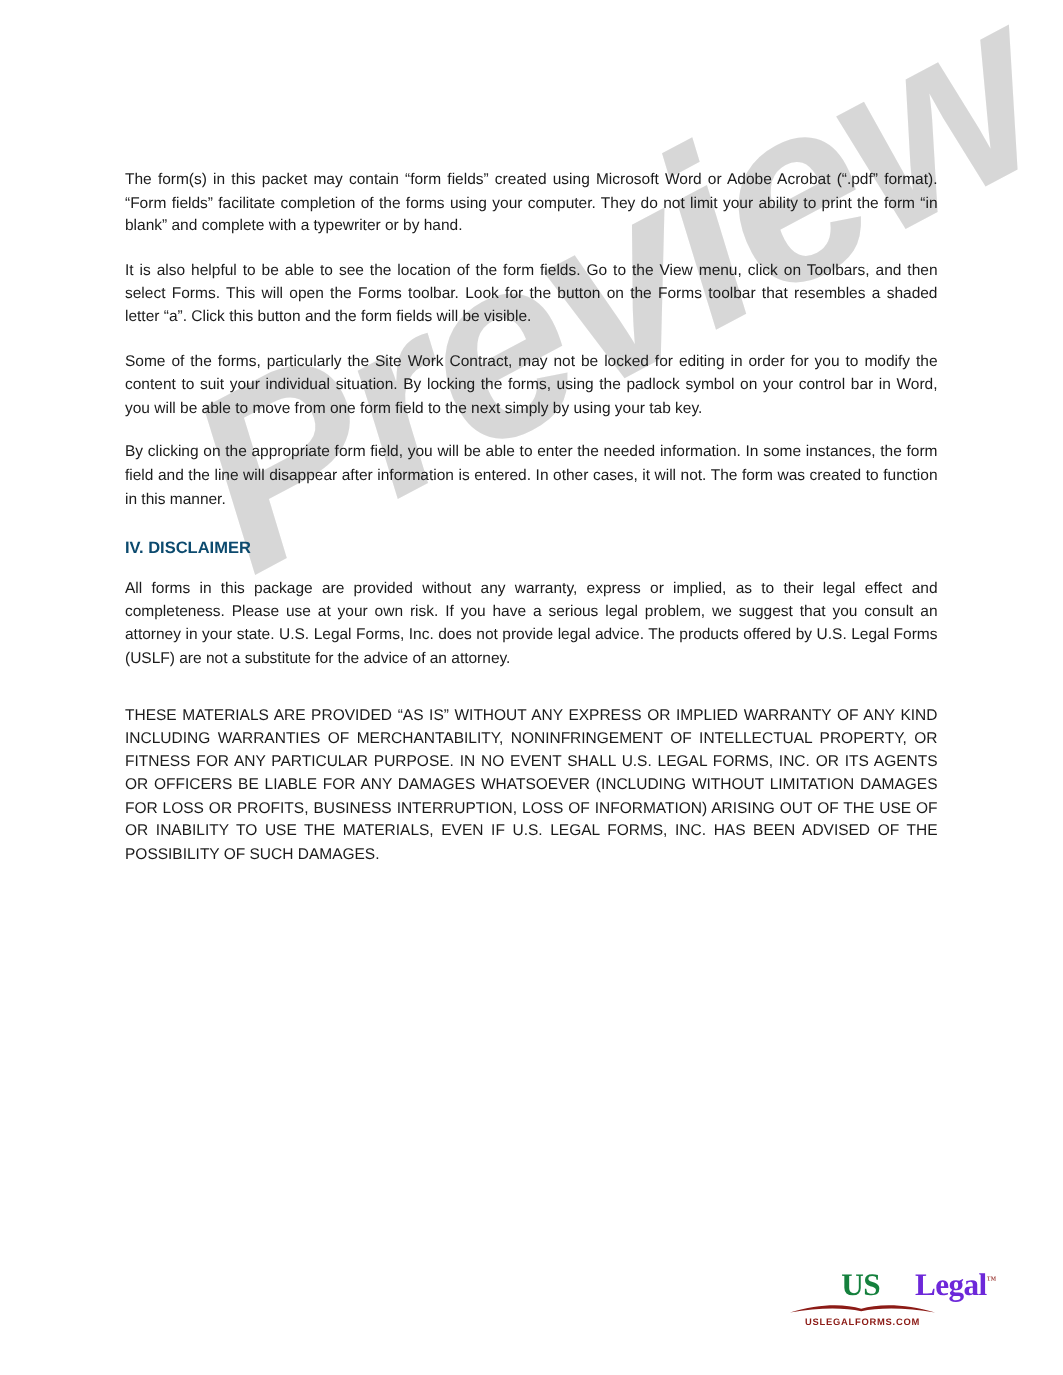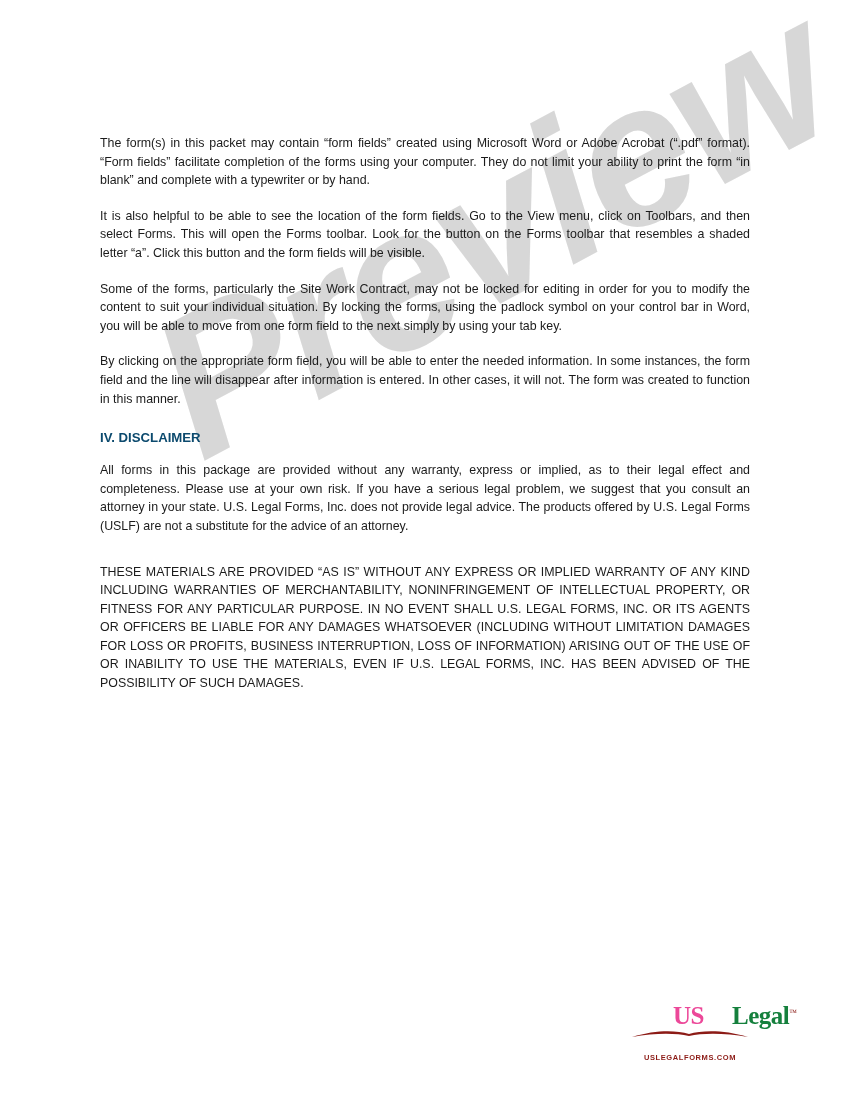--- a/index.html
+++ b/index.html
@@ -95,40 +95,40 @@
   .logo-main {
     font-family: "Liberation Serif", serif;
     font-size: 25px;
     font-weight: bold;
     color: #8c1b16;
     letter-spacing: -0.5px;
     line-height: 1;
     position: relative;
     display: inline-block;
   }
-  .logo-main .us { color: #ec4899; margin-left: 48px; }
-  .logo-main .legal { color: #15803d; padding-left: 28px; }
+  .logo-main .us { color: #15803d; margin-left: 48px; }
+  .logo-main .legal { color: #6d28d9; padding-left: 28px; }
   .logo-tm {
     font-size: 8px;
     vertical-align: super;
     font-weight: normal;
   }
   .logo-swoosh {
     display: block;
     margin: 1px auto 0 auto;
     width: 120px;
     height: 10px;
   }
   .logo-sub {
     font-family: "Liberation Sans", sans-serif;
     font-size: 7.5px;
     font-weight: bold;
     color: #8c1b16;
     letter-spacing: 0.6px;
-    margin-top: 14px;
+    margin-top: 1px;
   }
 </style>
 </head>
 <body>
 
 <div class="page">
 
   <div class="watermark">
     <div class="watermark-text">Preview</div>
   </div>

